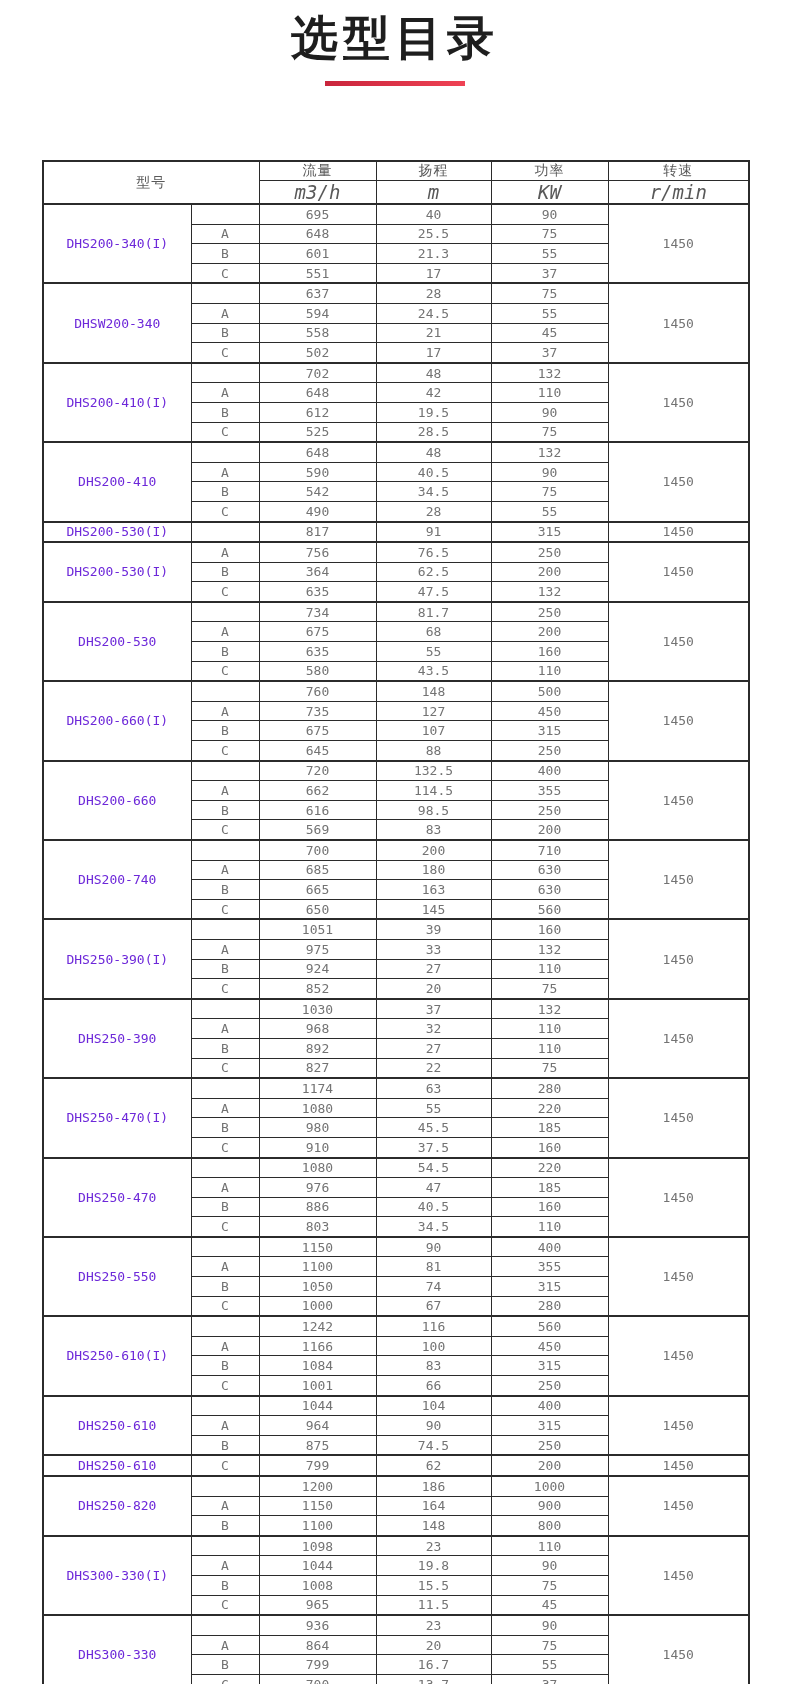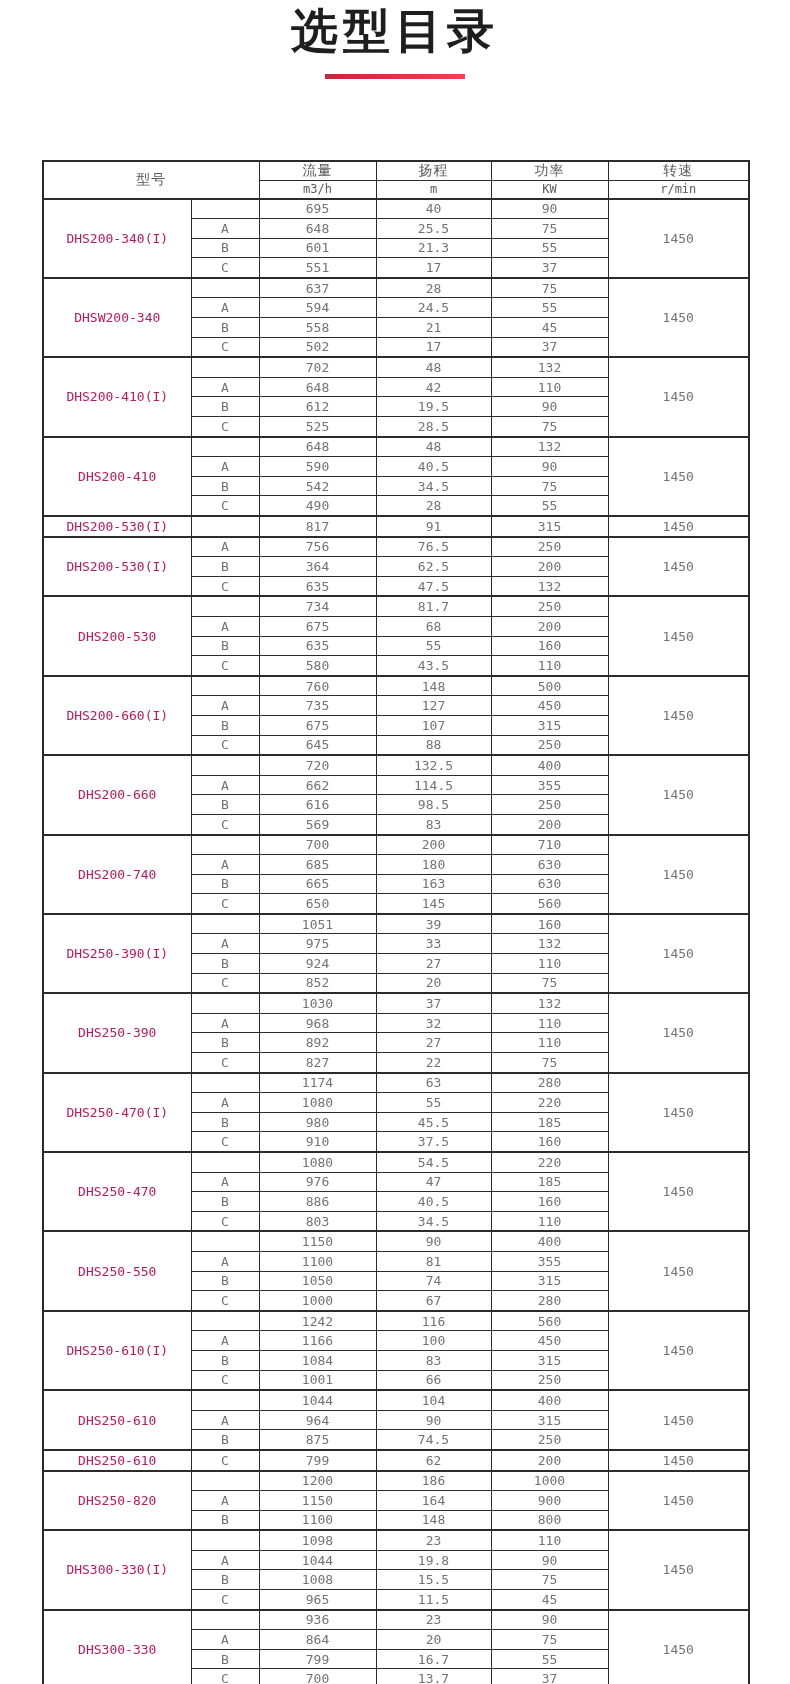--- a/index.html
+++ b/index.html
@@ -5,21 +5,21 @@
   html, body { margin: 0; padding: 0; background: #ffffff; }
   .page {
     position: relative;
     width: 790px;
     height: 1684px;
     background: #ffffff;
     overflow: hidden;
     font-family: "DejaVu Sans", "Liberation Sans", sans-serif;
   }
   .page-title {
-    margin: 0;
+    margin: 7px;
     text-align: center;
     font-size: 47px;
     font-weight: bold;
     letter-spacing: 5px;
     color: #1e1e1e;
     font-family: "DejaVu Sans", "Liberation Sans", sans-serif;
   }
   .title-accent {
     width: 140px;
     height: 5px;
@@ -47,27 +47,27 @@
     font-weight: normal;
     white-space: nowrap;
     overflow: hidden;
   }
   table.spec thead th {
     height: 16.5px;
     font-size: 14px;
     color: #595959;
     letter-spacing: 1px;
   }
-  table.spec thead th.unit { font-size: 12px; letter-spacing: 0; }
+  table.spec thead th.unit { font-size: 19px; letter-spacing: 0; font-style: italic; }
   table.spec tbody td {
     height: 18.6px;
     font-size: 13px;
     color: #737373;
   }
-  table.spec tbody td.model-cell { font-size: 13px; color: #be185d; }
+  table.spec tbody td.model-cell { font-size: 13px; color: #6d28d9; }
   table.spec tbody tr.group-start td { border-top-width: 2px; }
   table.spec thead tr:last-child th { border-bottom-width: 2px; }
 </style>
 </head>
 <body>
 
 <div class="page">
   <h1 class="page-title">选型目录</h1>
   <div class="title-accent"></div>
 

